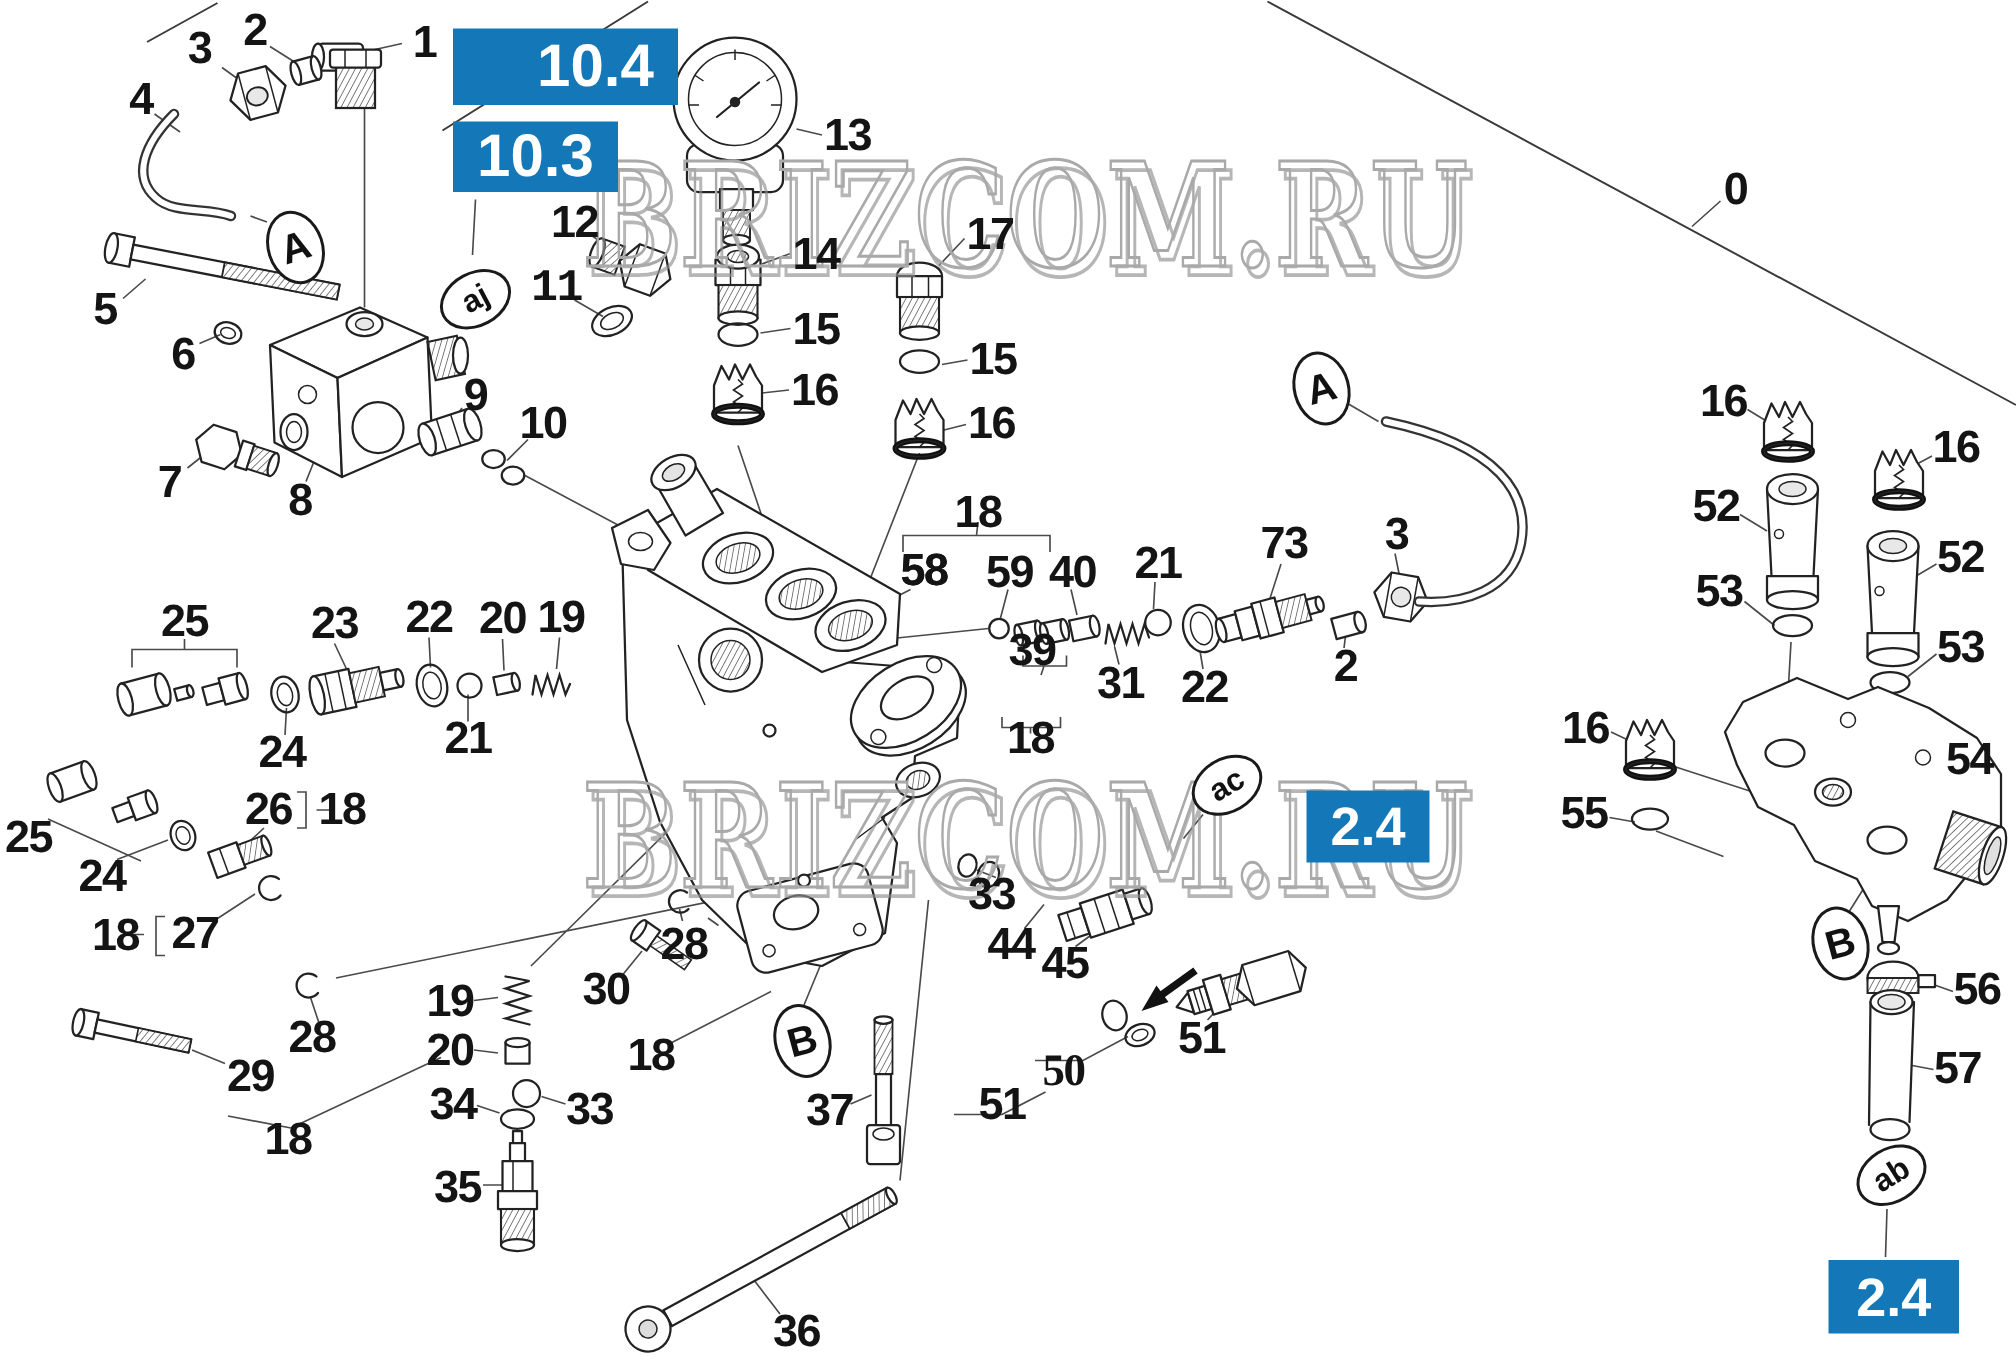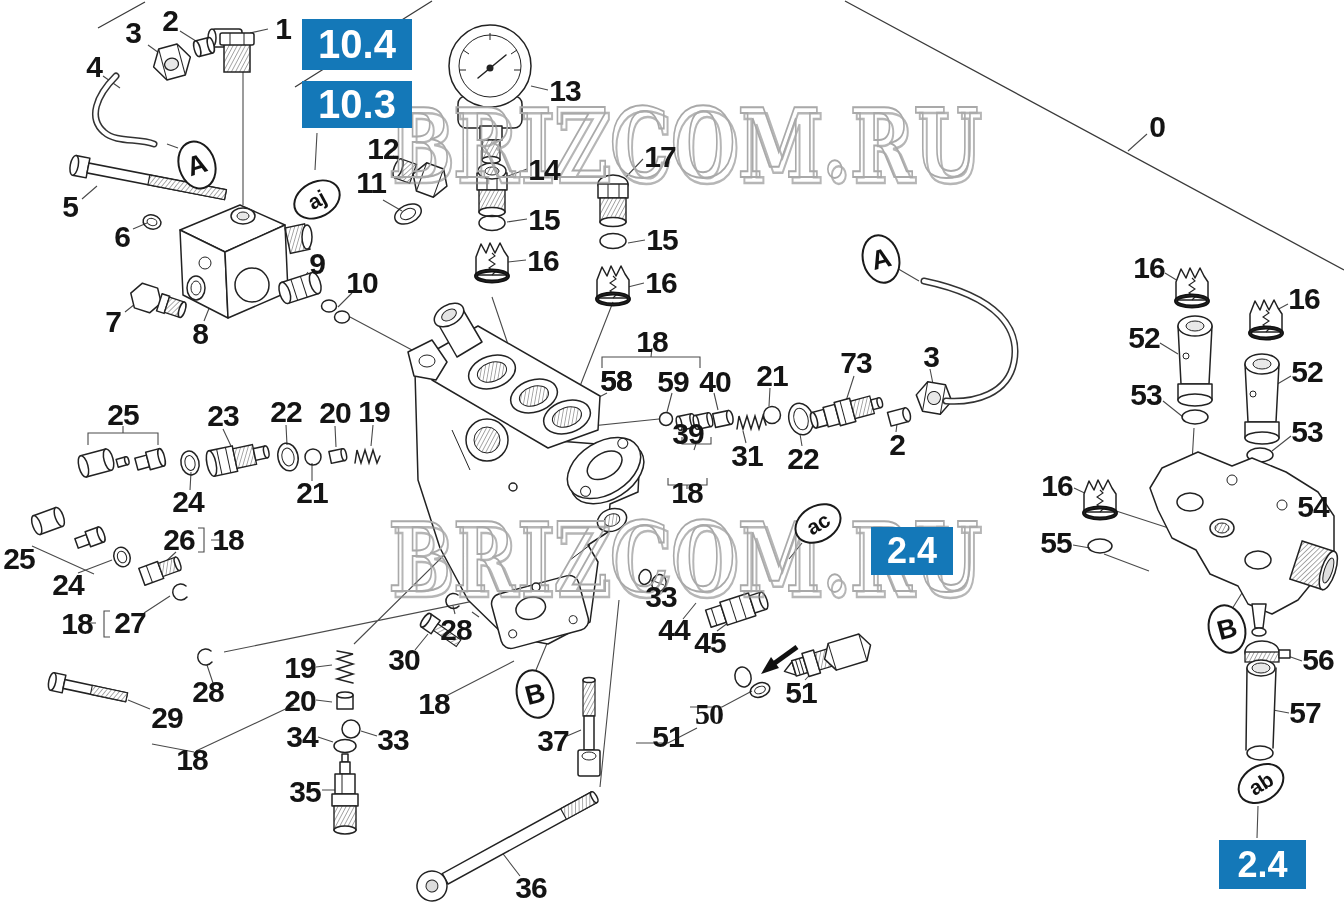--- a/index.html
+++ b/index.html
@@ -480,21 +480,21 @@
       <div class="callout" style="left: 283px; top: 29px;">1</div>
       <div class="callout" style="left: 170px; top: 21px;">2</div>
       <div class="callout" style="left: 133px; top: 33px;">3</div>
       <div class="callout" style="left: 94px; top: 67px;">4</div>
       <div class="callout" style="left: 70px; top: 207px;">5</div>
       <div class="callout" style="left: 122px; top: 237px;">6</div>
       <div class="callout" style="left: 113px; top: 322px;">7</div>
       <div class="callout" style="left: 200px; top: 334px;">8</div>
       <div class="callout" style="left: 317px; top: 264px;">9</div>
       <div class="callout" style="left: 362px; top: 283px;">10</div>
-      <div class="callout" style="left: 371px; top: 183px;">11</div>
+      <div class="callout" style="left: 371px; top: 193px; font-family: Liberation Mono, monospace;">11</div>
       <div class="callout" style="left: 383px; top: 149px;">12</div>
       <div class="callout" style="left: 565px; top: 91px;">13</div>
       <div class="callout" style="left: 544px; top: 170px;">14</div>
       <div class="callout" style="left: 544px; top: 220px;">15</div>
       <div class="callout" style="left: 543px; top: 261px;">16</div>
       <div class="callout" style="left: 660px; top: 157px;">17</div>
       <div class="callout" style="left: 662px; top: 240px;">15</div>
       <div class="callout" style="left: 661px; top: 283px;">16</div>
       <div class="callout" style="left: 652px; top: 342px;">18</div>
       <div class="callout" style="left: 616px; top: 381px;">58</div>
@@ -557,17 +557,17 @@
   <div id="balloon-layer">
       <div class="balloon big" style="left: 178px; top: 140px; transform: rotate(-18deg);">A</div>
       <div class="balloon small" style="left: 292px; top: 181px; transform: rotate(-28deg);">aj</div>
       <div class="balloon big" style="left: 862px; top: 234px; transform: rotate(-15deg);">A</div>
       <div class="balloon big" style="left: 516px; top: 669px; transform: rotate(-15deg);">B</div>
       <div class="balloon small" style="left: 793px; top: 505px; transform: rotate(-30deg);">ac</div>
       <div class="balloon big" style="left: 1208px; top: 604px; transform: rotate(-15deg);">B</div>
       <div class="balloon small" style="left: 1236px; top: 765px; transform: rotate(-32deg);">ab</div>
     </div>
 
-  <div class="ref-box" id="ref-10-4" style="background: rgb(20, 120, 184);">10.4</div>
+  <div class="ref-box" id="ref-10-4" style="background: rgb(20, 120, 184); padding-left: 40px;">10.4</div>
   <div class="ref-box" id="ref-10-3" style="background: rgb(20, 120, 184);">10.3</div>
   <div class="ref-box" id="ref-2-4-mid" style="background: rgb(20, 120, 184);">2.4</div>
   <div class="ref-box" id="ref-2-4-bot" style="background: rgb(20, 120, 184);">2.4</div>
 </div>
 
 </body></html>

